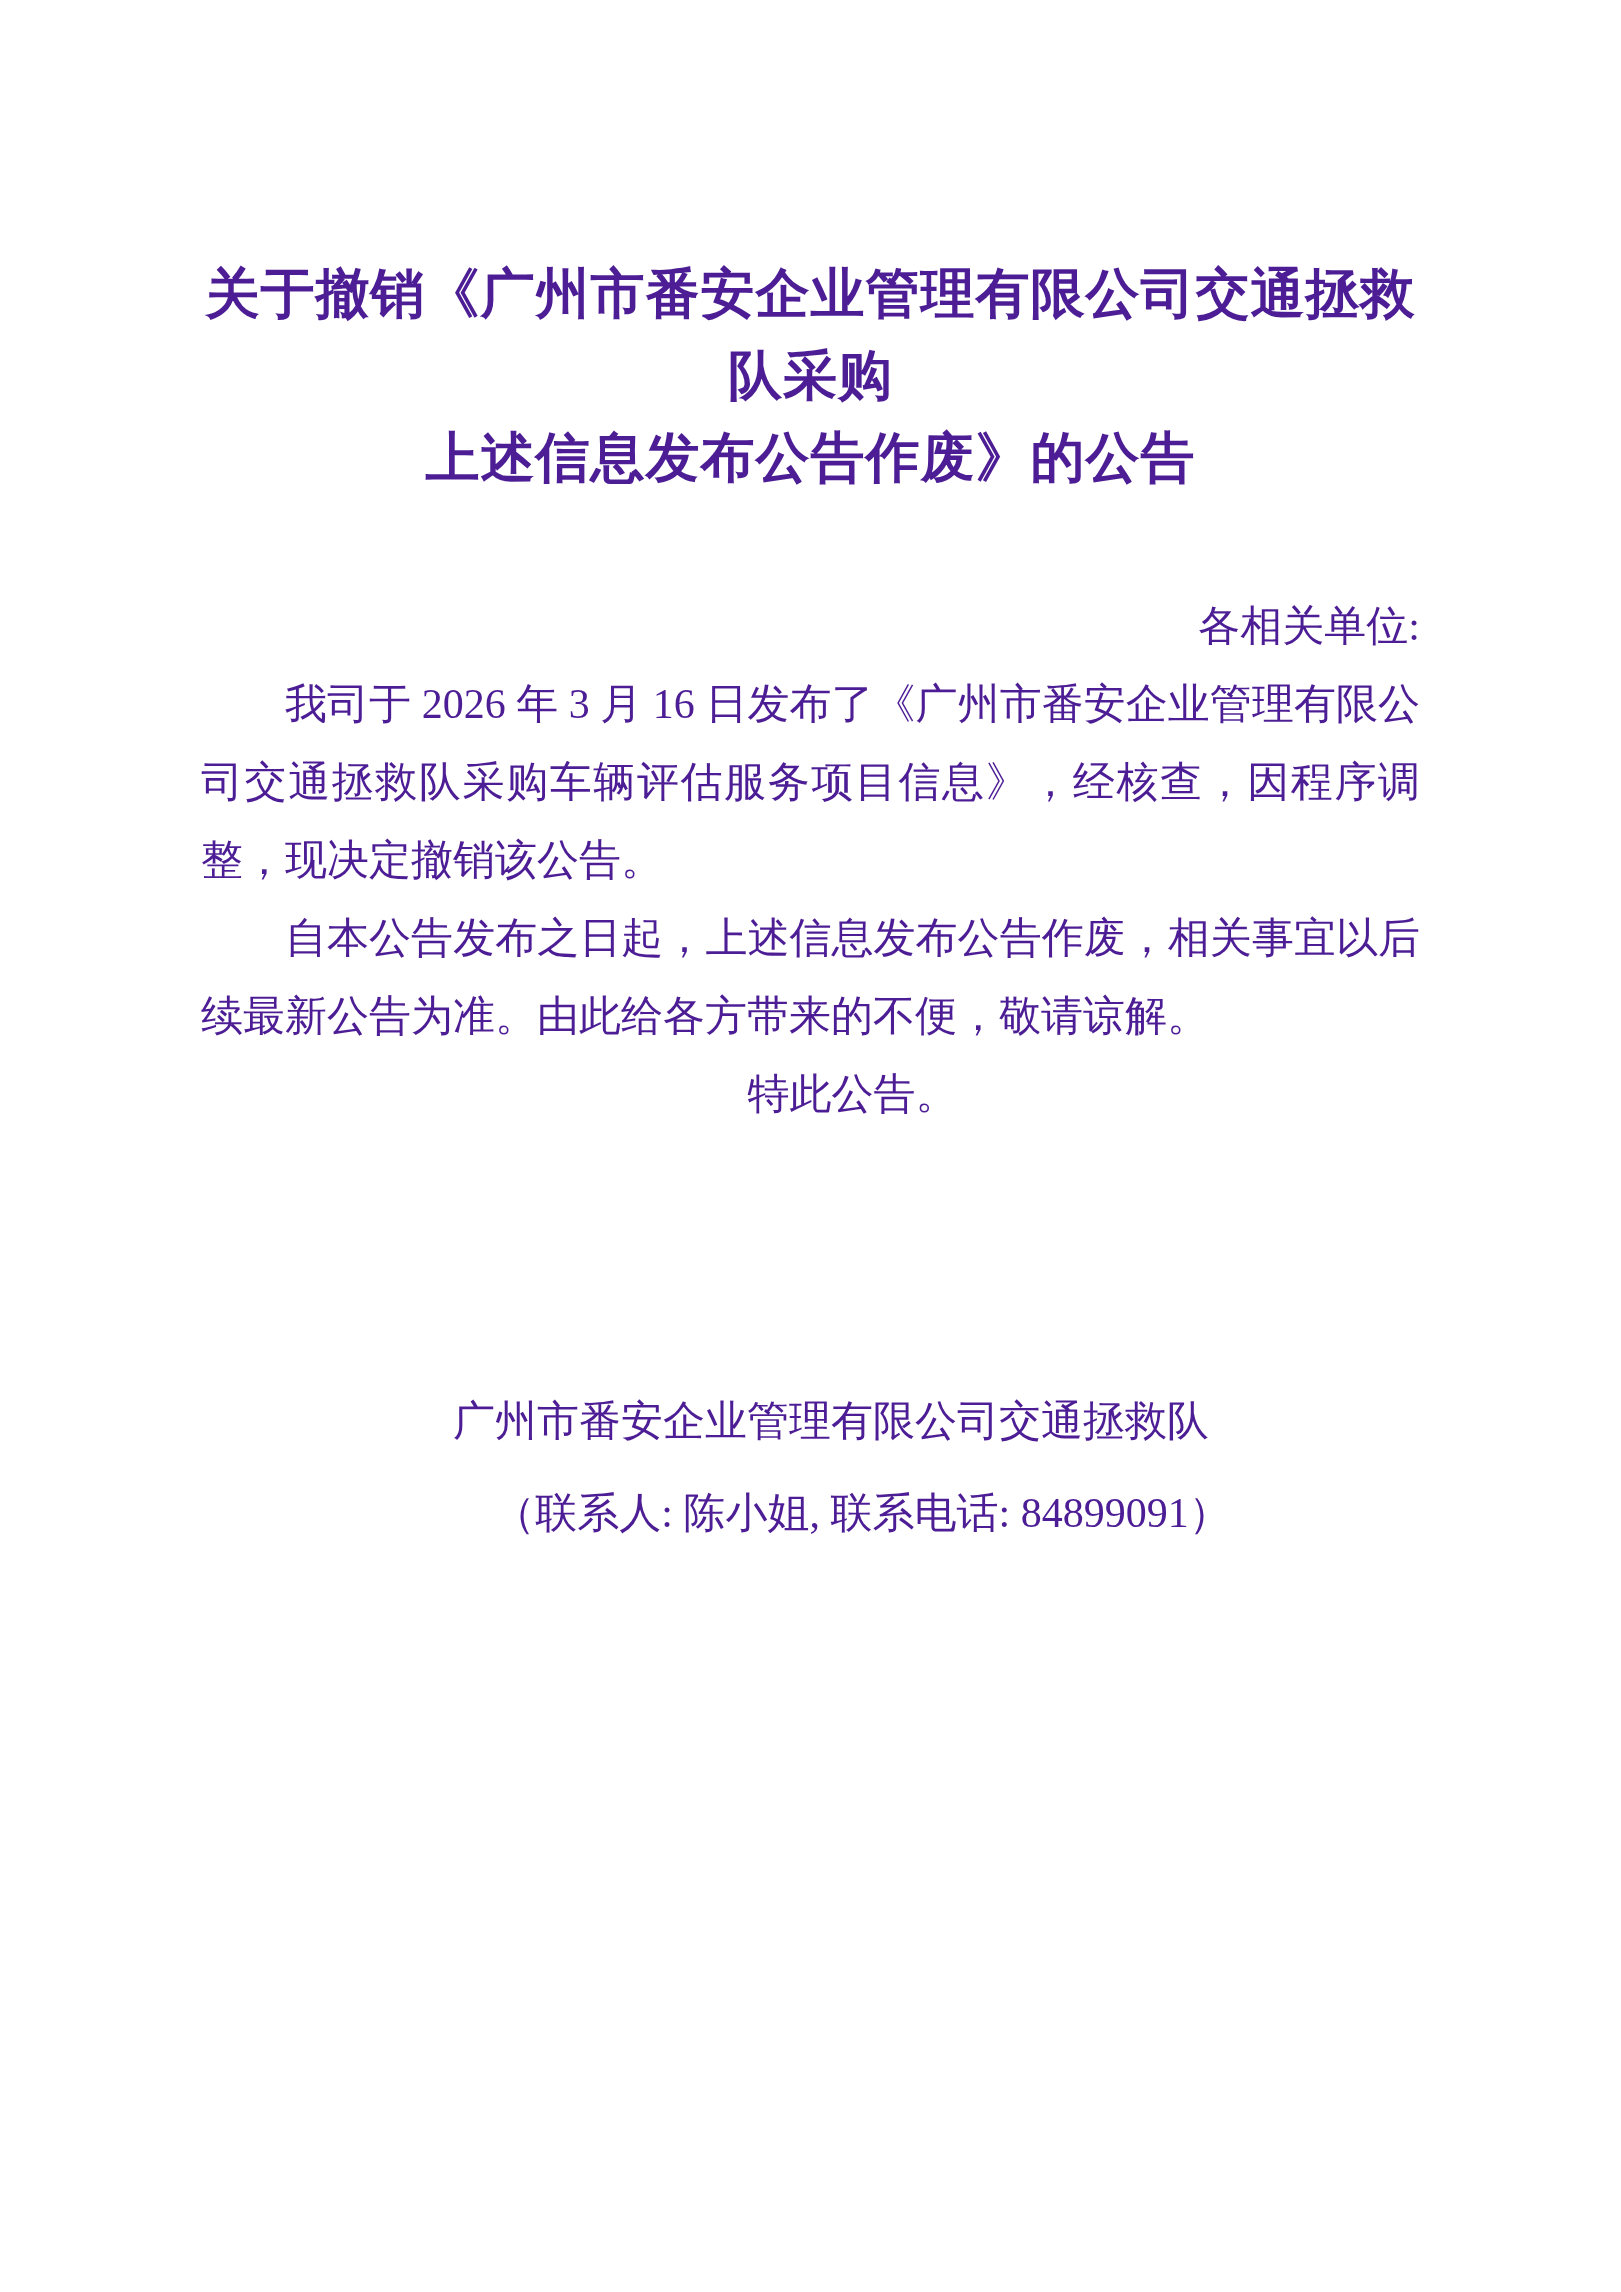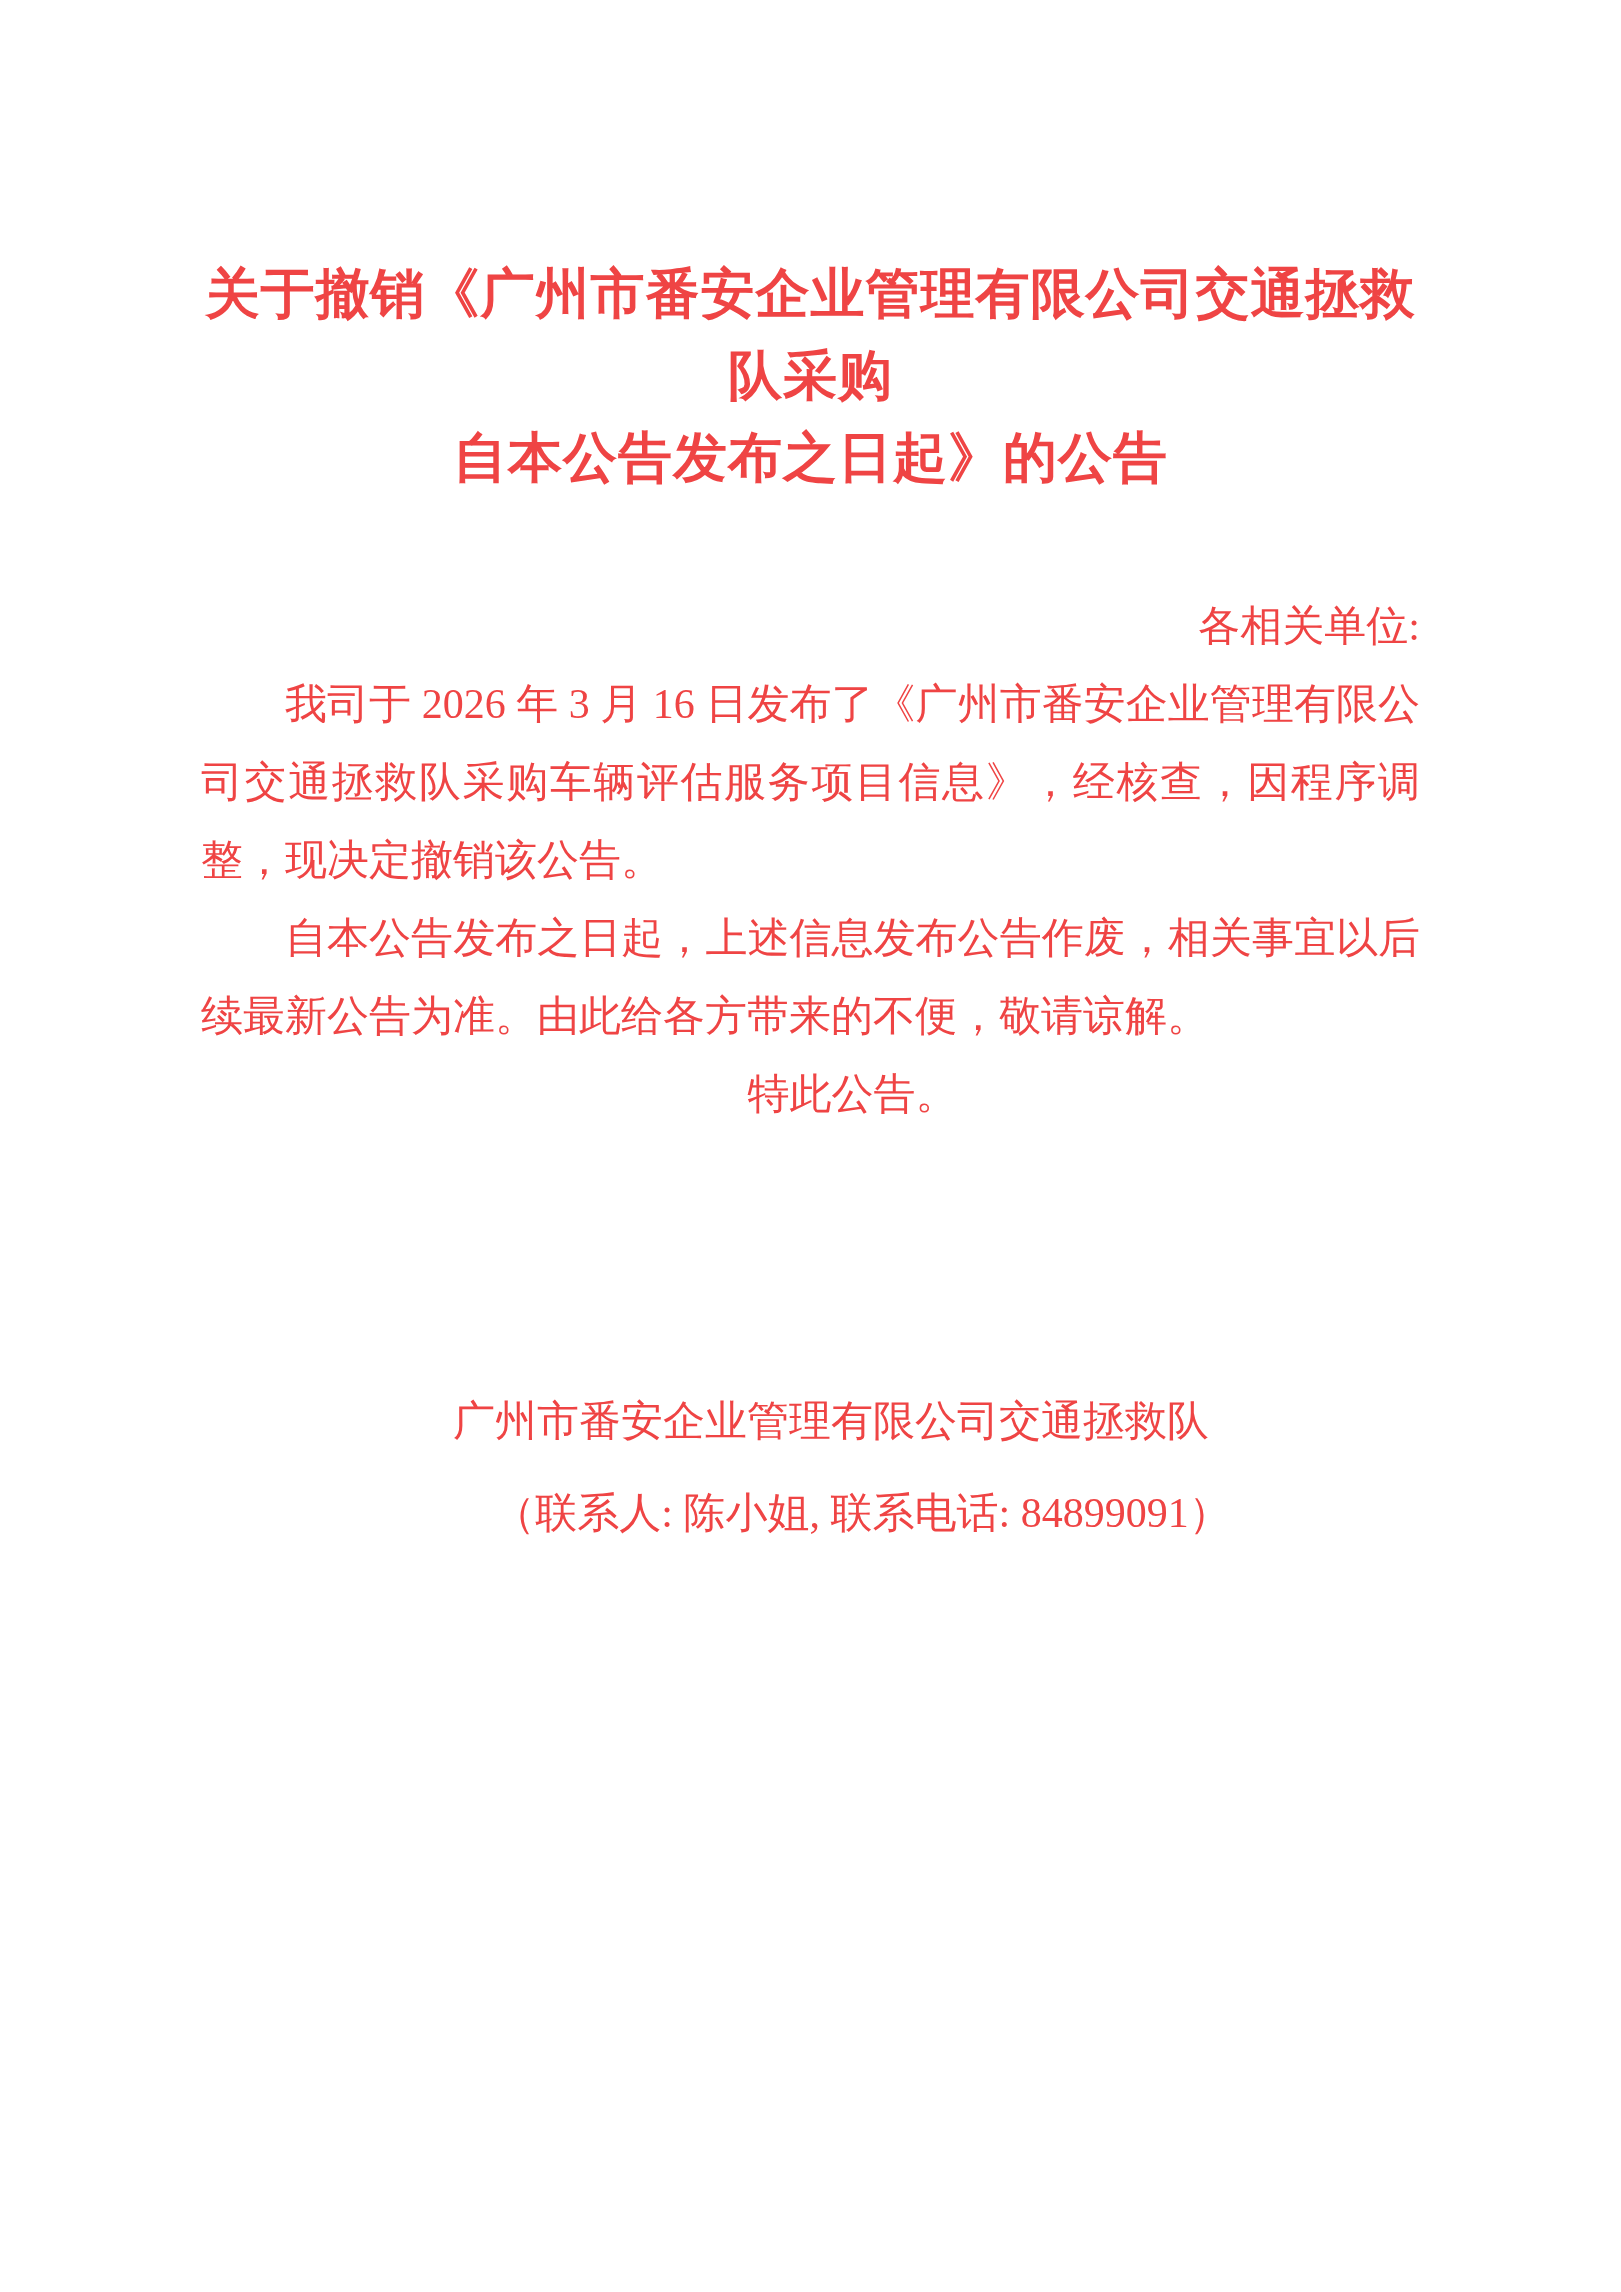--- a/index.html
+++ b/index.html
@@ -3,21 +3,21 @@
 <meta charset="utf-8">
 <style>
   * { margin: 0; padding: 0; box-sizing: border-box; }
   html, body { background: #888; }
   .page {
     position: relative;
     width: 1621px;
     height: 2293px;
     margin: 0 auto;
     background: #ffffff;
-    color: #ef4444;
+    color: #4c1d95;
     font-family: "Liberation Serif", "DejaVu Serif", serif;
     overflow: hidden;
   }
   .content {
     padding: 253px 201px 0 201px;
   }
   .doc-title {
     font-size: 54px;
     font-weight: bold;
     text-align: center;
@@ -60,21 +60,21 @@
   }
 </style>
 </head>
 <body>
 
 <div class="page">
   <div class="content">
 
     <h1 class="doc-title">
       <div>关于撤销《广州市番安企业管理有限公司交通拯救队采购</div>
-      <div>自本公告发布之日起》的公告</div>
+      <div>上述信息发布公告作废》的公告</div>
     </h1>
 
     <div class="doc-body">
       <p class="salutation">各相关单位:</p>
       <p class="para">我司于 2026 年 3 月 16 日发布了《广州市番安企业管理有限公司交通拯救队采购车辆评估服务项目信息》，经核查，因程序调整，现决定撤销该公告。</p>
       <p class="para">自本公告发布之日起，上述信息发布公告作废，相关事宜以后续最新公告为准。由此给各方带来的不便，敬请谅解。</p>
       <p class="para-last">特此公告。</p>
     </div>
 
     <div class="sign-block">

